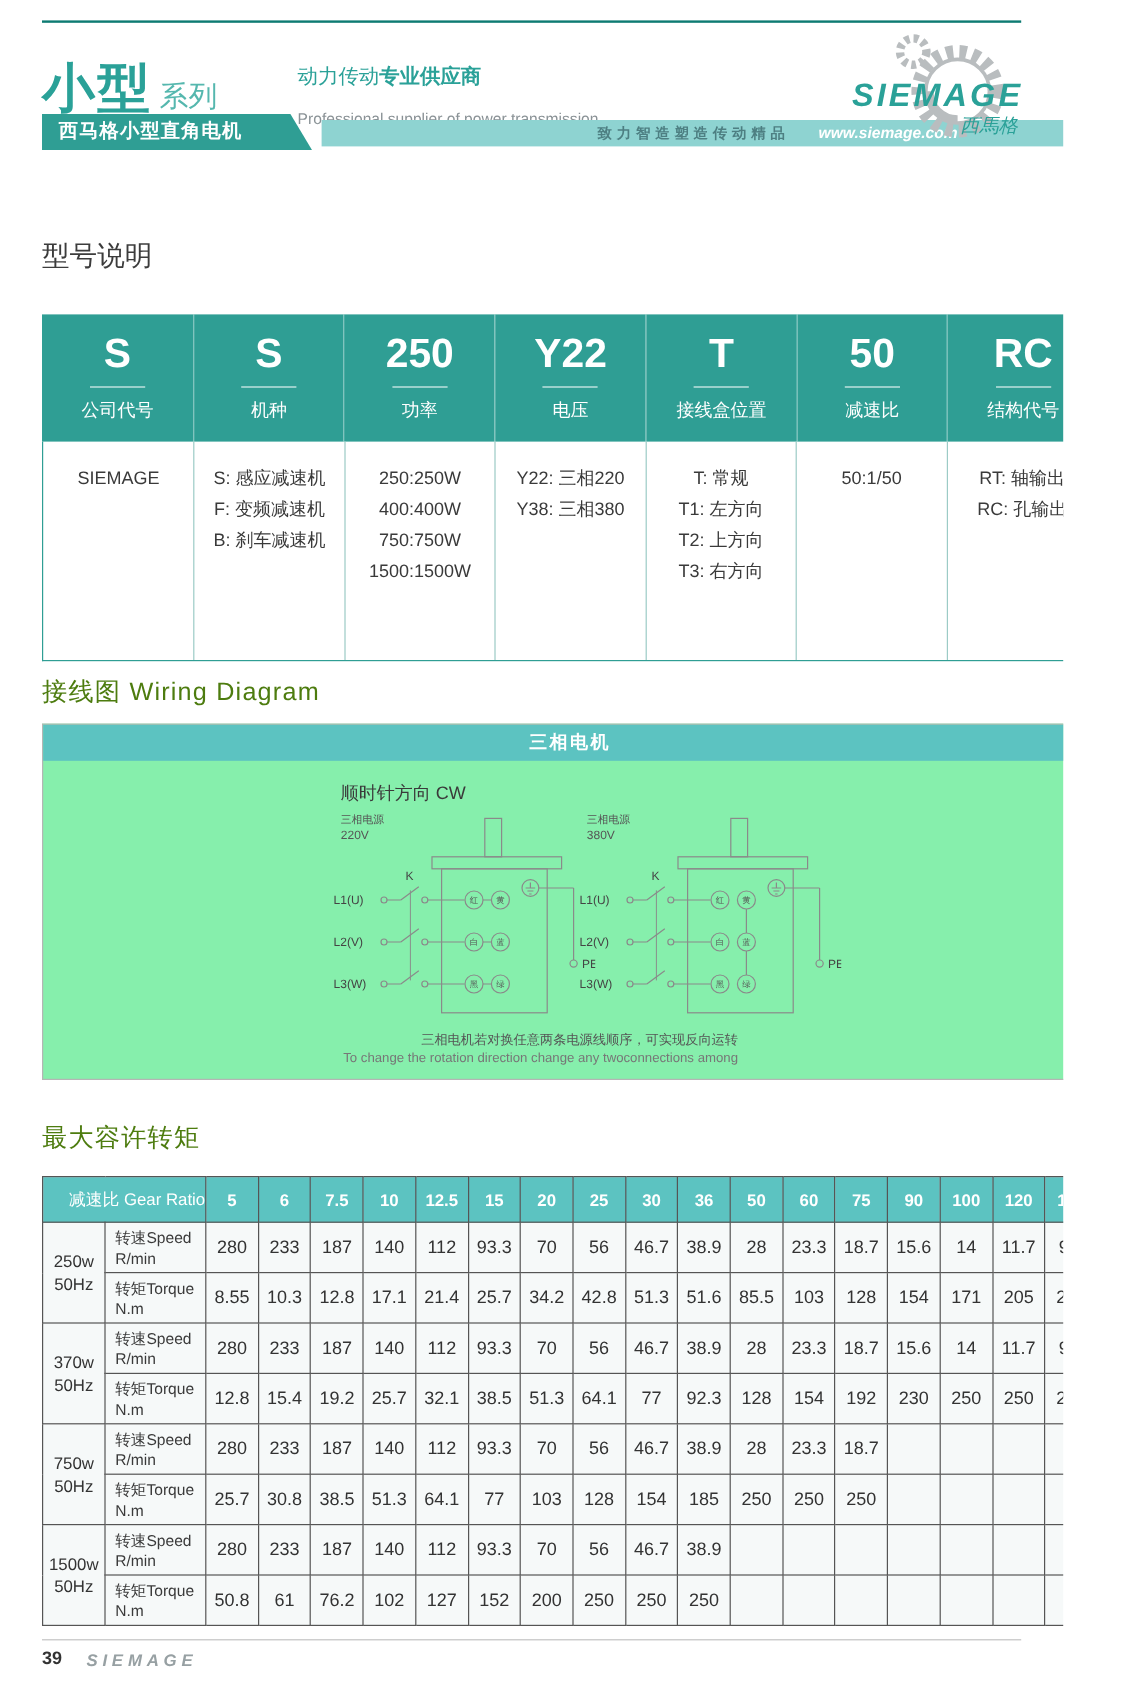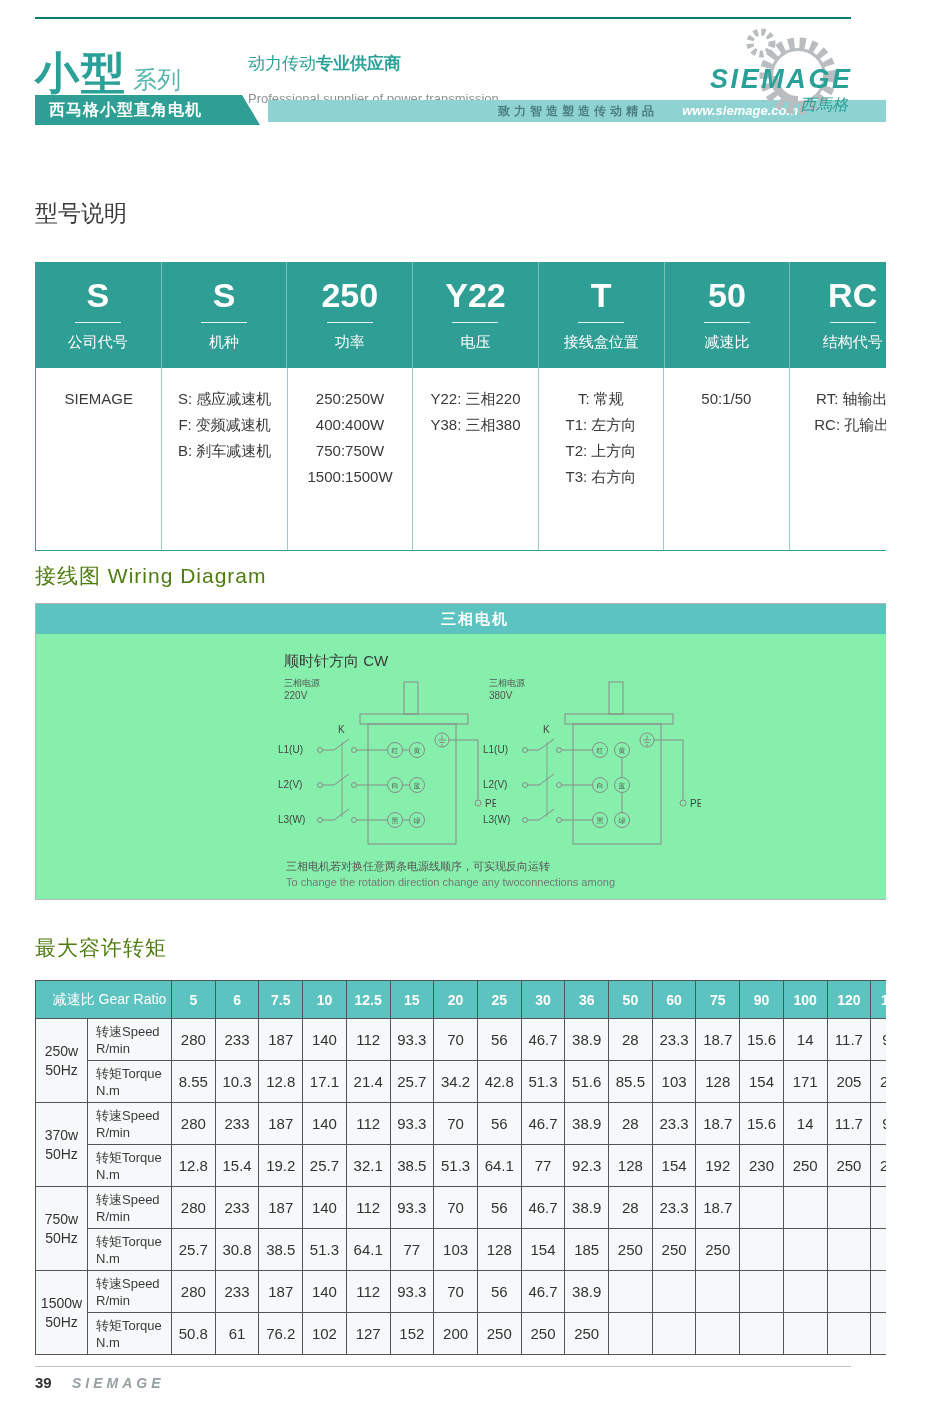--- a/index.html
+++ b/index.html
@@ -39,28 +39,28 @@
   .mt-body-row { border:1px solid #2f9e94; border-top:none; }
   .mt-body { text-align:center; padding-top:18px; padding-bottom:60px; font-size:15px; color:#3a3a3a; line-height:26px; border-left:1px solid #9ccbc6; }
   .mt-body:first-child { border-left:none; }
 
   
   .wiring-box { position:absolute; left:35px; top:603px; width:880px; height:297px; border:1px solid #b5b5b5; background:#86efac; }
   .wiring-head { height:30px; background:#5cc3c1; color:#fff; font-size:15px; font-weight:bold; text-align:center; line-height:30px; letter-spacing:2px; }
   .cw-label { position:absolute; left:248px; top:48px; font-size:15px; color:#3a3a3a; }
   .wsvg { position:absolute; top:68px; }
   .wiring-note { position:absolute; left:250px; top:255px; }
-  .wiring-note .n1 { font-size:11px; color:#555; }
+  .wiring-note .n1 { font-size:11px; color:#555;text-align:right; }
   .wiring-note .n2 { font-size:11px; color:#777; margin-top:2px; }
 
   
   .torque-table { position:absolute; left:35px; top:980px; width:880px; border-collapse:collapse; table-layout:fixed; }
   .torque-table th, .torque-table td { border:1px solid #555; }
   .torque-table thead th { background:#5cc3c1; color:#fff; font-size:14px; font-weight:bold; height:38px; }
-  .torque-table thead th.gr { text-align:center; padding-left:12px; font-weight:normal; }
+  .torque-table thead th.gr { text-align:right; padding-left:12px; font-weight:normal; }
   .torque-table td { background:#f6f9f9; color:#333; font-size:15px; text-align:center; height:42px; }
   .torque-table td.power { font-size:14px; line-height:19px; }
   .torque-table td.rlabel { font-size:13px; text-align:left; padding-left:8px; line-height:17px; color:#3a3a3a; }
 
   
   .footer-rule { position:absolute; left:35px; right:35px; top:1366px; height:1px; background:#c2c2c2; }
   .footer-page { position:absolute; left:35px; top:1374px; font-size:15px; font-weight:bold; color:#333; }
   .footer-brand { position:absolute; left:72px; top:1375px; font-size:14px; font-weight:bold; font-style:italic; letter-spacing:4px; color:#97a0a3; }
 
   svg text { font-family:"Liberation Sans", sans-serif; }

